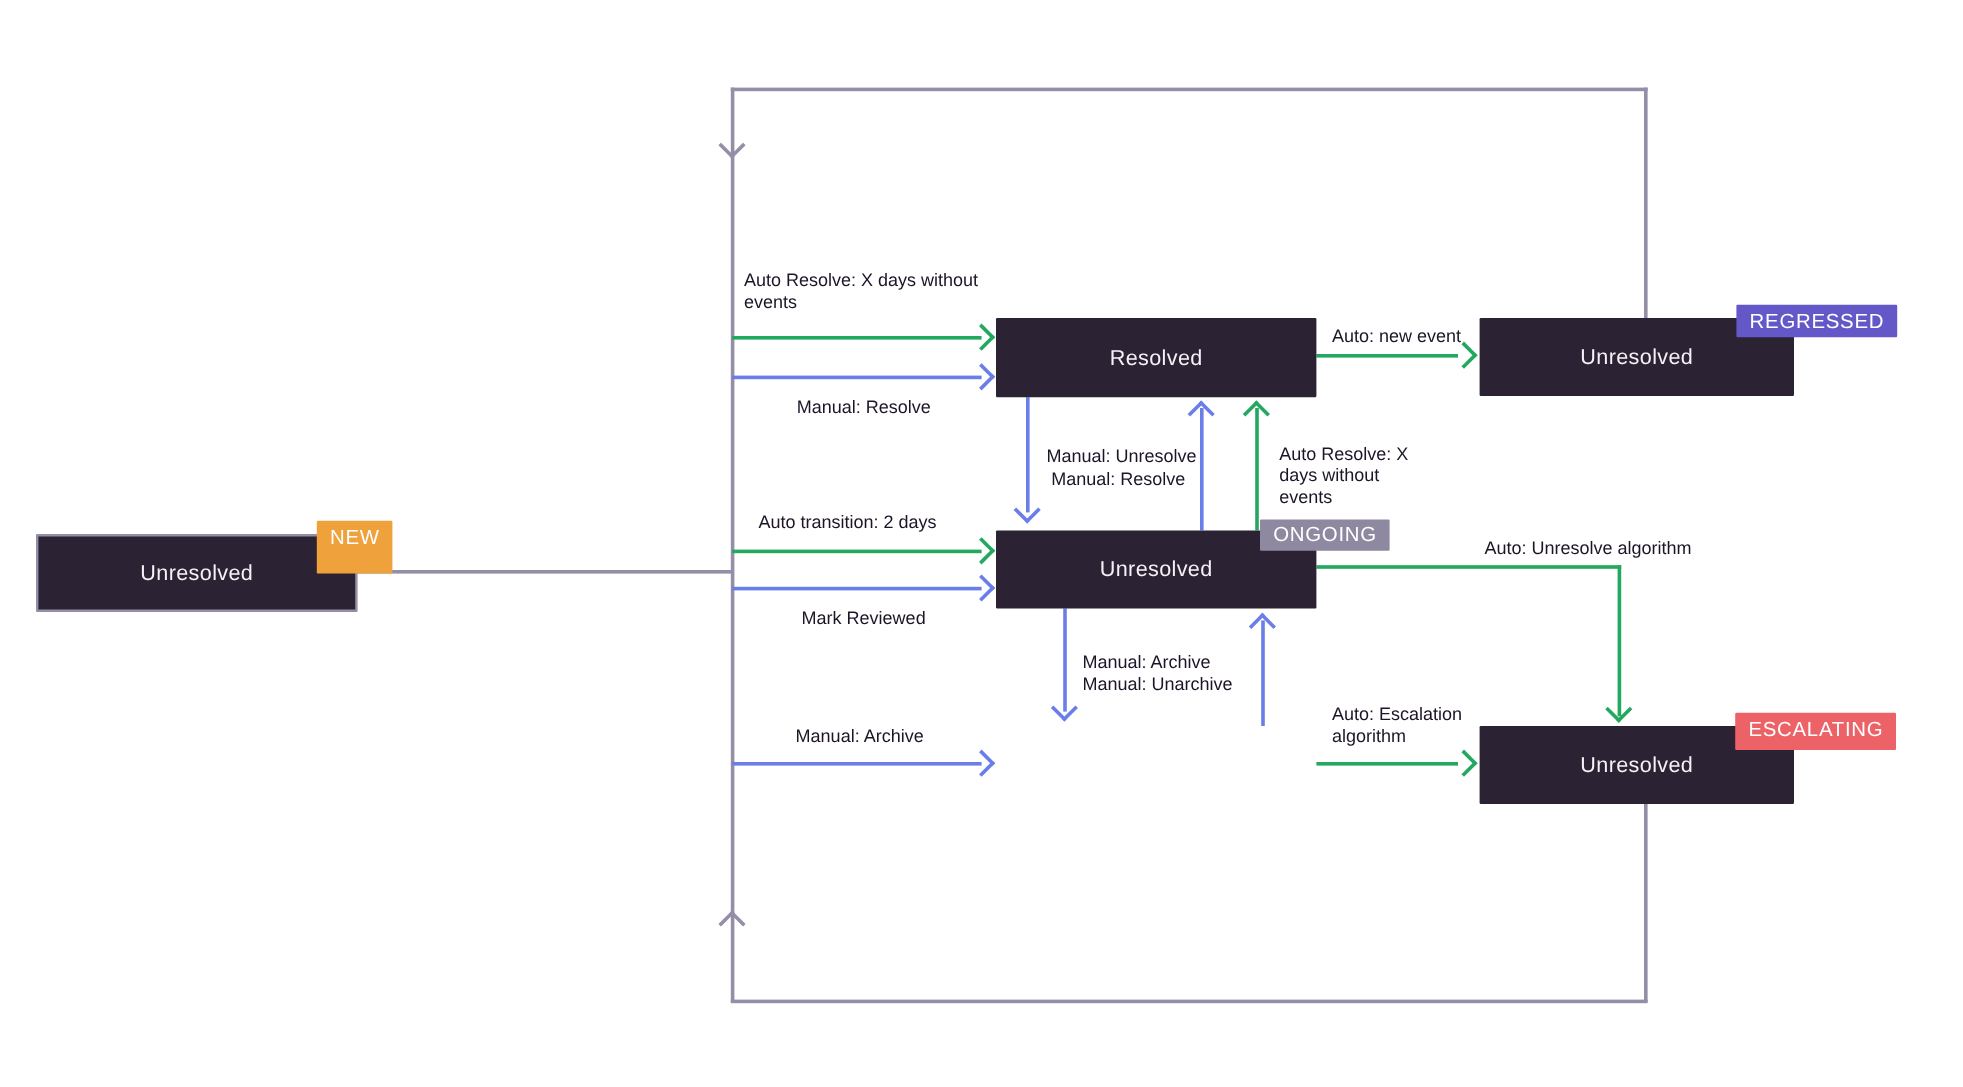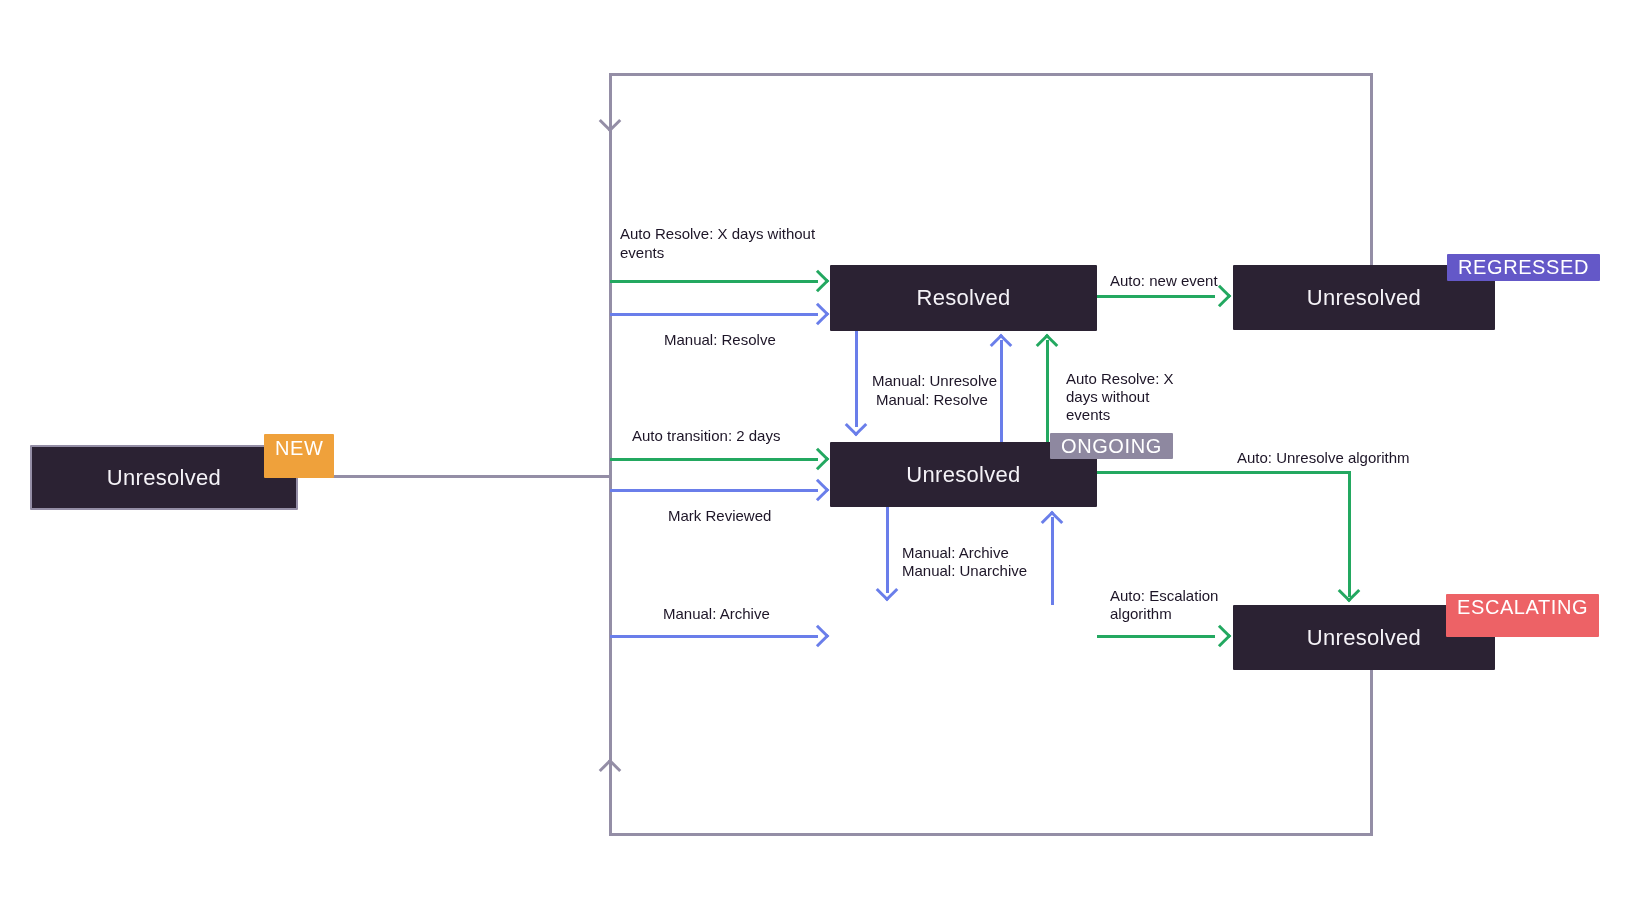--- a/index.html
+++ b/index.html
@@ -1,24 +1,24 @@
 <!DOCTYPE html>
 <html style="--c-background: #FFFFFF; --c-node_bg: #2B2233; --c-node_text: #F4F2F7; --c-label_text: #1D1527; --c-auto_green: #23A860; --c-manual_blue: #6A7EEA; --c-loop_gray: #948EA6; --c-badge_text: #FFFFFF; --c-badge_new: #EFA13B; --c-badge_ongoing: #8E88A0; --c-badge_regressed: #6458C8; --c-badge_escalating: #ED6266;"><head>
 <meta charset="utf-8">
 <style>
   html,body{margin:0;padding:0;}
   body{font-family:"Liberation Sans",sans-serif;background:var(--c-background,#fff);}
   #canvas{position:relative;width:1636px;height:906px;background:var(--c-background,#fff);overflow:hidden;}
 
   .box{position:absolute;background:var(--c-node_bg);color:var(--c-node_text);
        display:flex;align-items:center;justify-content:center;
-       font-size:22px;font-weight:500;letter-spacing:.3px;border-radius:1px;box-sizing:border-box;}
+       font-size:18px;font-weight:500;letter-spacing:.3px;border-radius:1px;box-sizing:border-box;}
   .box-bordered{border:2px solid var(--c-loop_gray);}
 
-  .badge{position:absolute;color:var(--c-badge_text);font-size:20px;font-weight:500;
+  .badge{position:absolute;color:var(--c-badge_text);font-size:17px;font-weight:500;
          letter-spacing:.6px;padding:0 11px;border-radius:1px;white-space:nowrap;}
 
   .hline{position:absolute;height:3px;}
   .vline{position:absolute;width:3px;}
   .gray{background:var(--c-loop_gray);}
   .green{background:var(--c-auto_green);}
   .blue{background:var(--c-manual_blue);}
 
   .chev{position:absolute;width:16px;height:16px;box-sizing:border-box;
         border-style:solid;border-width:3px 3px 0 0;background:transparent;}
@@ -102,21 +102,21 @@
 
 
   <div class="box" style="left:1233px;top:265px;width:262px;height:65px;">
     <span>Unresolved</span>
   </div>
   <div class="badge" style="left:1447px;top:254px;height:27px;line-height:27px;background:var(--c-badge_regressed);">REGRESSED</div>
 
   <div class="box" style="left:1233px;top:605px;width:262px;height:65px;">
     <span>Unresolved</span>
   </div>
-  <div class="badge" style="left:1446px;top:594px;height:43px;line-height:27px;background:var(--c-badge_escalating);">ESCALATING</div>
+  <div class="badge" style="left:1446px;top:594px;height:31px;line-height:27px;background:var(--c-badge_escalating);">ESCALATING</div>
 
   <div class="lbl" style="left:620px;top:224px;">Auto Resolve: X days without</div>
   <div class="lbl" style="left:620px;top:243px;">events</div>
 
   <div class="lbl" style="left:664px;top:330px;">Manual: Resolve</div>
 
   <div class="lbl" style="left:632px;top:426px;">Auto transition: 2 days</div>
 
   <div class="lbl" style="left:668px;top:506px;">Mark Reviewed</div>
 

